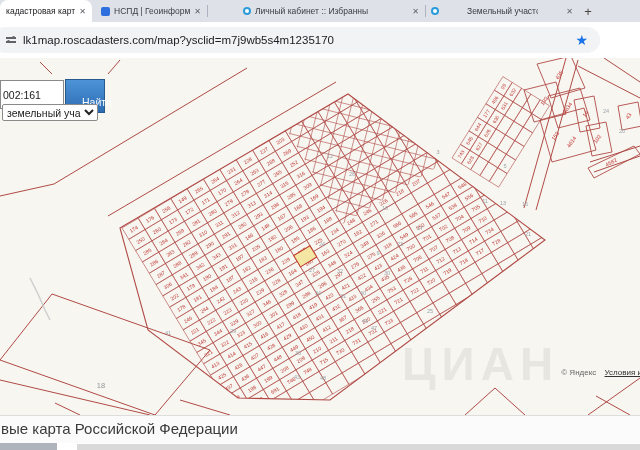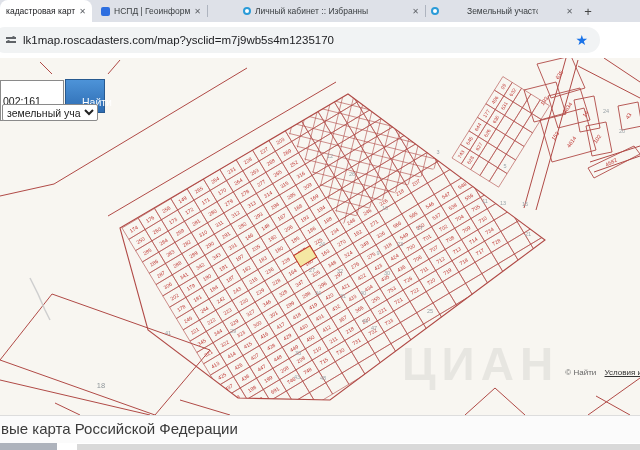--- a/index.html
+++ b/index.html
@@ -36,21 +36,21 @@
   .sidepanel-icon{position:absolute;right:12px;top:11px;width:14px;height:13px;
            border:1.6px solid #5f6368;border-radius:3px;box-sizing:border-box;}
   .sidepanel-icon::after{content:"";position:absolute;right:2px;top:1px;bottom:1px;width:3px;background:#5f6368;}
 
   
   .map{position:absolute;left:0;top:58px;width:640px;height:357px;background:#f8f6f1;overflow:hidden;}
   .map svg{display:block;}
 
   
   .search-input{position:absolute;left:0;top:80px;width:58px;height:15px;border:1px solid #8a8a8a;
-           font-size:10.5px;padding:12px 2px;font-family:"Liberation Sans",sans-serif;color:#222;background:#fff;}
+           font-size:10.5px;padding:6px 2px;font-family:"Liberation Sans",sans-serif;color:#222;background:#fff;}
   .find-btn{position:absolute;left:65px;top:79px;width:40px;height:19px;
            background:linear-gradient(#4d93d8,#2d6cb2);border:1px solid #27598f;border-radius:0;
            color:#fff;font-size:10.5px;font-weight:normal;font-family:"Liberation Sans",sans-serif;padding:16px;}
   .type-select{position:absolute;left:2px;top:104px;width:96px;height:17px;border:1px solid #8a8a8a;
            font-size:10.5px;font-family:"Liberation Sans",sans-serif;color:#222;background:#fff;border-radius:2px;}
 
   
   .attribution{position:absolute;right:-6px;bottom:38px;font-size:8px;color:#666;white-space:nowrap;}
   .attribution .terms{color:#333;text-decoration:underline;margin-left:6px;}
 
@@ -873,21 +873,21 @@
         <text x="374" y="272" font-size="5.5" fill="#9aa3a8" text-anchor="middle">47</text>
         <text x="297" y="321" font-size="5.5" fill="#9aa3a8" text-anchor="middle">43</text>
         <text x="323" y="322" font-size="5.5" fill="#9aa3a8" text-anchor="middle">48</text>
         <text x="606" y="55" font-size="5.5" fill="#9aa3a8" text-anchor="middle">24</text>
         <text x="622" y="75" font-size="5.5" fill="#9aa3a8" text-anchor="middle">20</text>
         <text x="505" y="110" font-size="5.5" fill="#9aa3a8" text-anchor="middle">5</text>
         <text x="101" y="330" font-size="7.5" fill="#8f969b" text-anchor="middle">18</text>
         <text x="402" y="322" font-size="46" font-weight="bold" fill="#777" opacity="0.12" letter-spacing="6">ЦИАН</text>
       </svg>
     <div class="attribution">
-      <span>© Найти</span>
+      <span>© Яндекс</span>
       <span class="terms">Условия ис</span>
     </div>
   </div>
 
   <input class="search-input" value="002:161" style="">
   <button class="find-btn">Найти</button>
   <select class="type-select">
     <option>земельный участок</option>
   </select>
 

